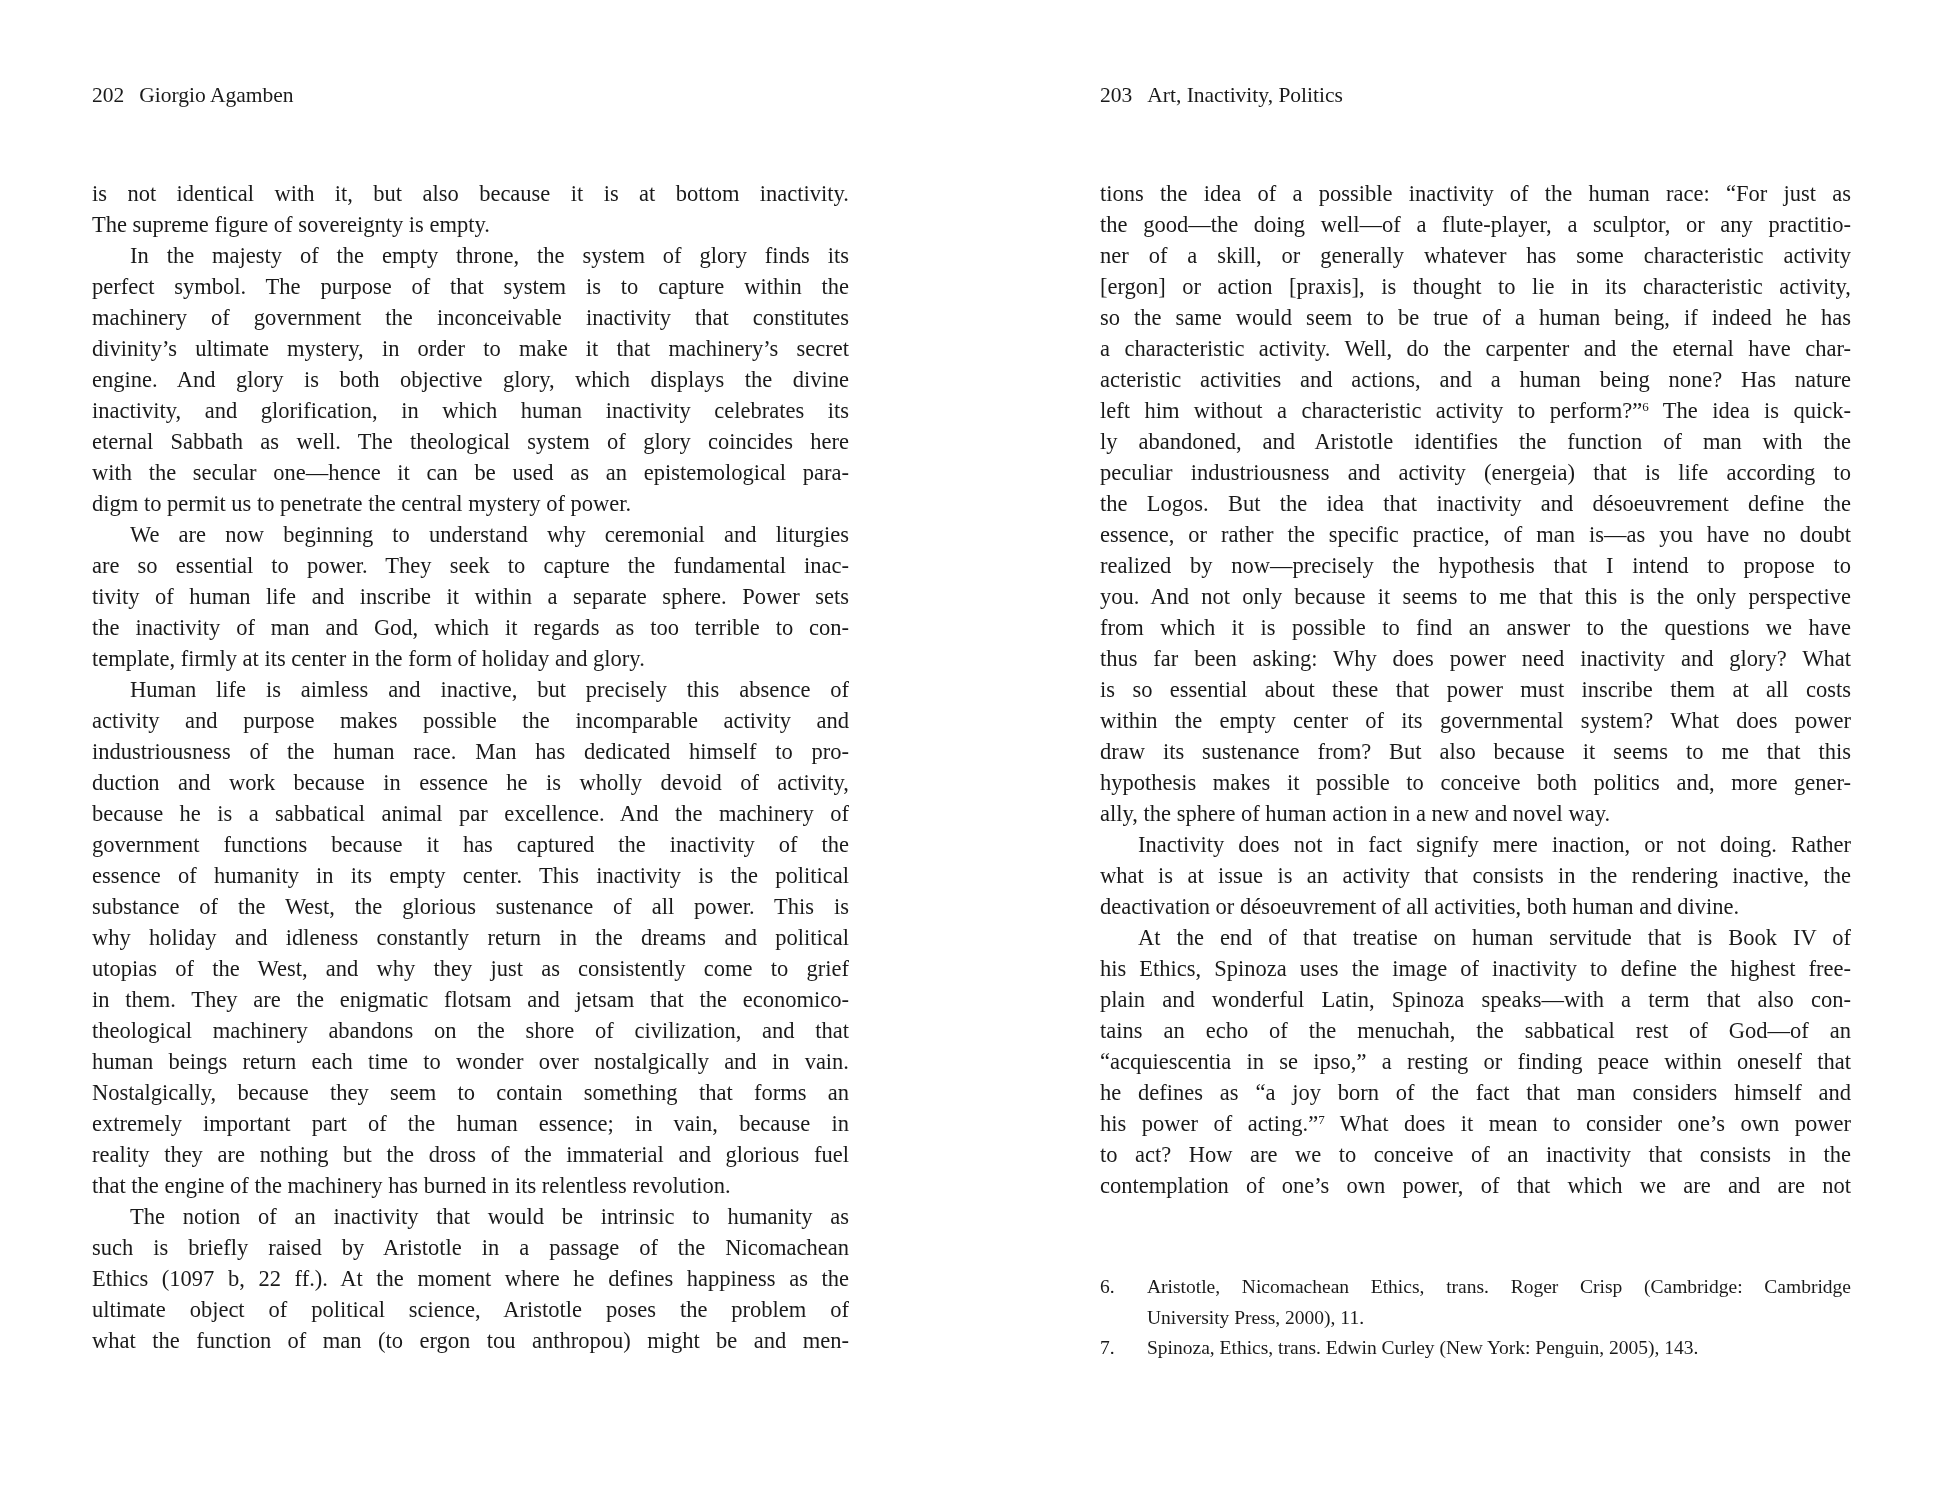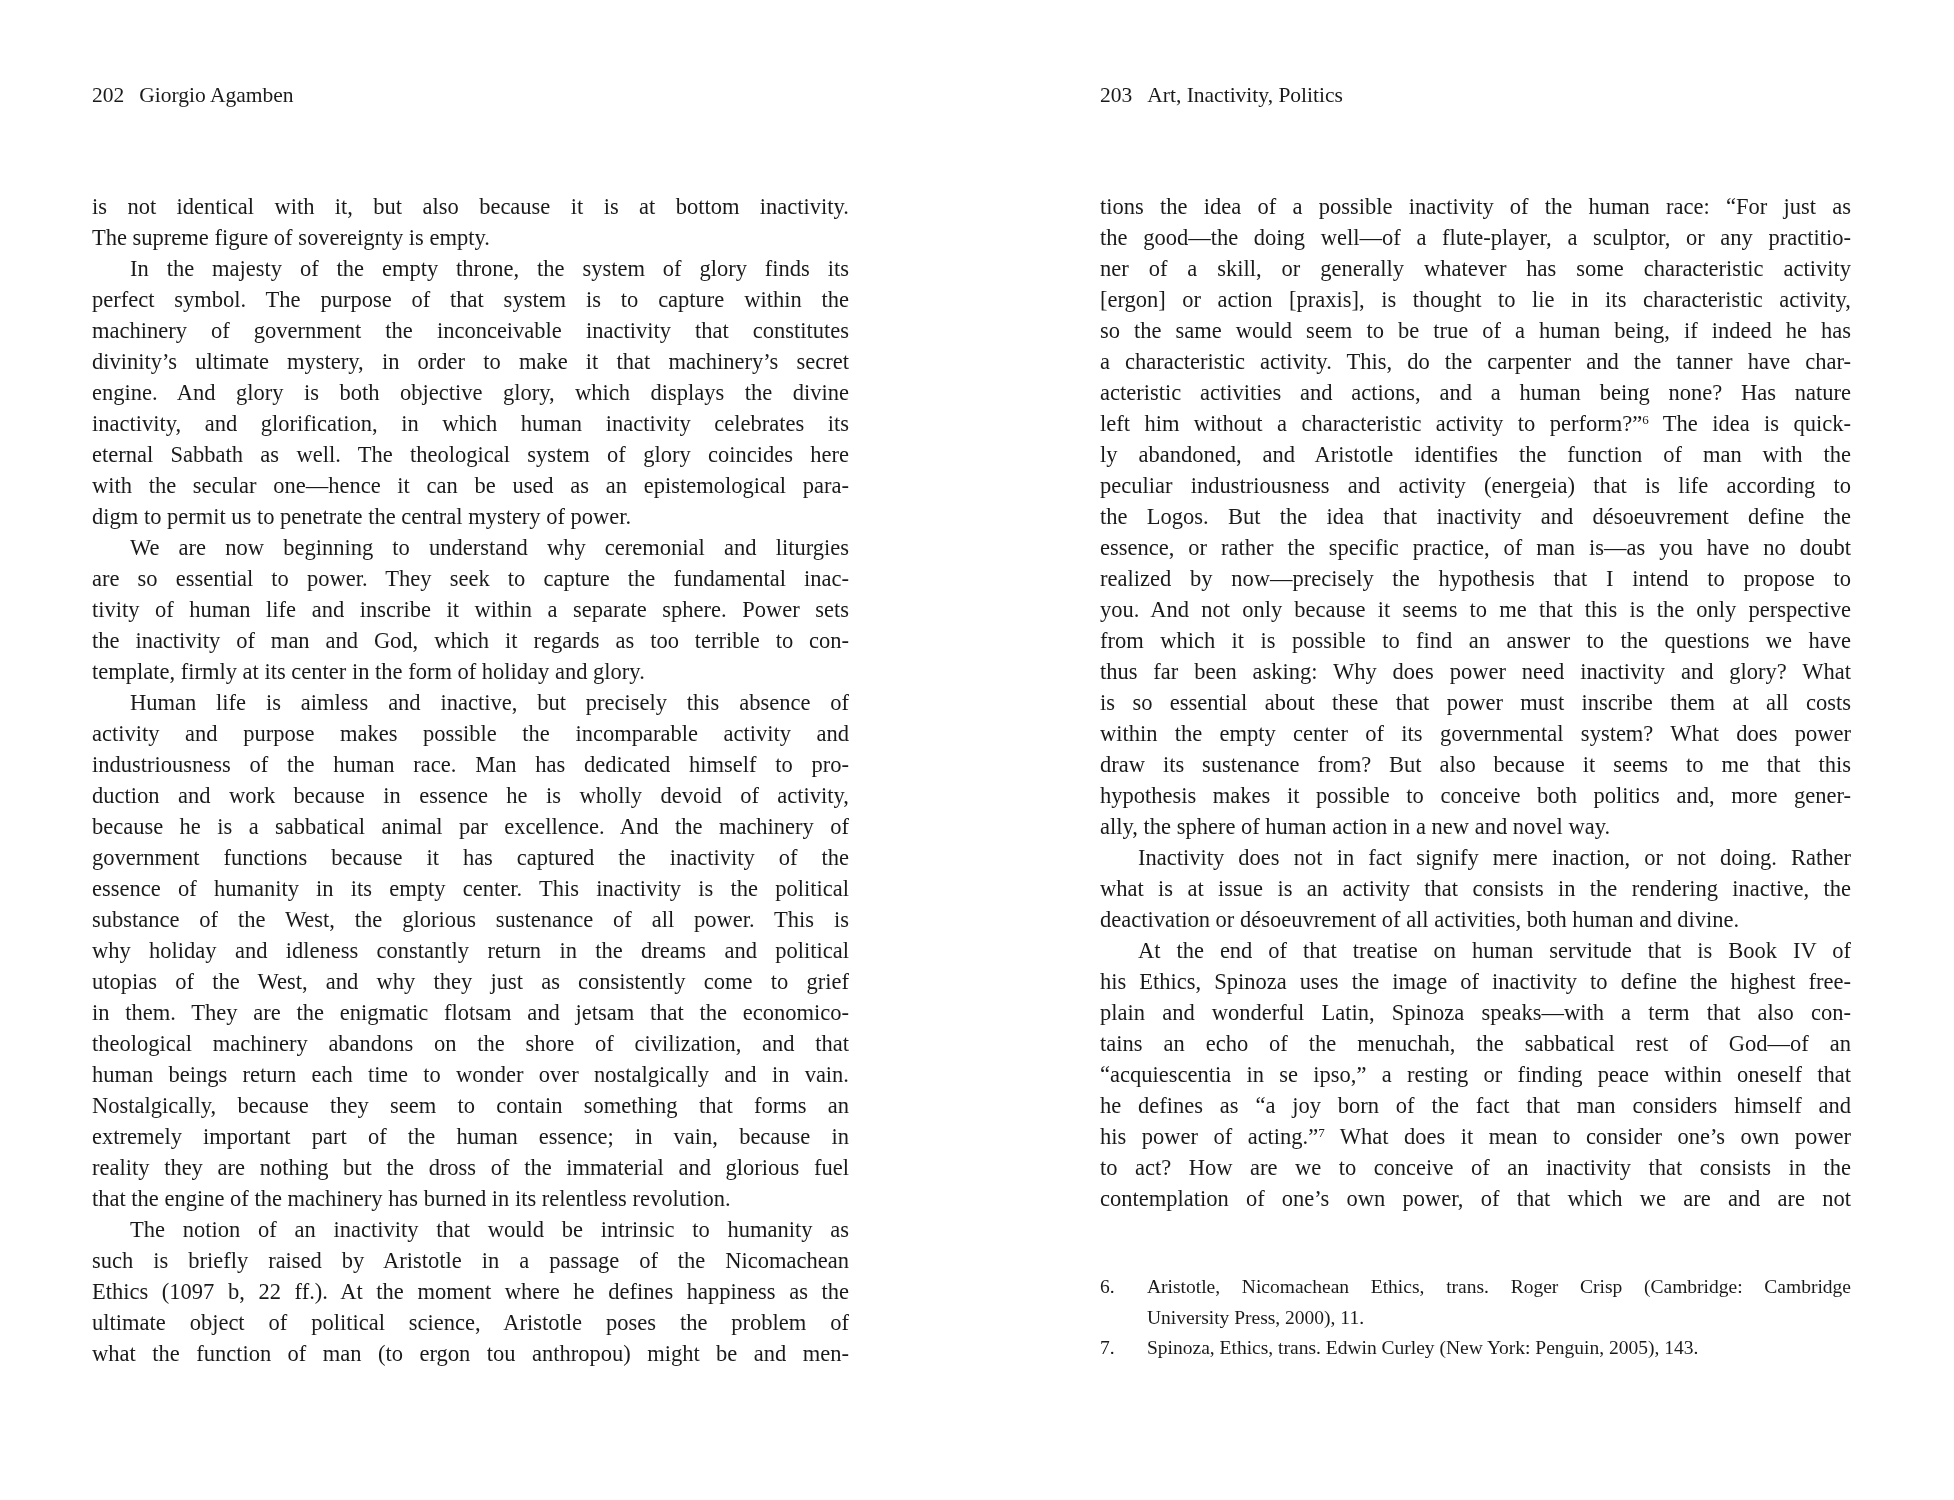--- a/index.html
+++ b/index.html
@@ -29,21 +29,21 @@
     left: 0;
     width: 100%;
     font-size: 21.5px;
     line-height: 26px;
     white-space: nowrap;
   }
   .folio { display: inline-block; margin-right: 15px; }
 
   .body-text {
     position: absolute;
-    top: 191px;
+    top: 178px;
     left: 0;
     width: 100%;
     font-size: 22.5px;
     line-height: 31px;
   }
 
   .line {
     width: 100%;
     text-align: justify;
     text-align-last: justify;
@@ -125,21 +125,21 @@
 <section class="page page-right">
   <header class="running-header">
     <span class="folio">203</span><span>Art, Inactivity, Politics</span>
   </header>
   <div class="body-text">
       <div class="line">tions the idea of a possible inactivity of the human race: “For just as</div>
       <div class="line">the good—the doing well—of a flute-player, a sculptor, or any practitio-</div>
       <div class="line">ner of a skill, or generally whatever has some characteristic activity</div>
       <div class="line">[<span class="it">ergon</span>] or action [<span class="it">praxis</span>], is thought to lie in its characteristic activity,</div>
       <div class="line">so the same would seem to be true of a human being, if indeed he has</div>
-      <div class="line">a characteristic activity. This, do the carpenter and the tanner have char-</div>
+      <div class="line">a characteristic activity. Well, do the carpenter and the eternal have char-</div>
       <div class="line">acteristic activities and actions, and a human being none? Has nature</div>
       <div class="line">left him without a characteristic activity to perform?”<sup class="fnref">6</sup> The idea is quick-</div>
       <div class="line">ly abandoned, and Aristotle identifies the function of man with the</div>
       <div class="line">peculiar industriousness and activity (<span class="it">energeia</span>) that is life according to</div>
       <div class="line">the Logos. But the idea that inactivity and désoeuvrement define the</div>
       <div class="line">essence, or rather the specific practice, of man is—as you have no doubt</div>
       <div class="line">realized by now—precisely the hypothesis that I intend to propose to</div>
       <div class="line">you. And not only because it seems to me that this is the only perspective</div>
       <div class="line">from which it is possible to find an answer to the questions we have</div>
       <div class="line">thus far been asking: Why does power need inactivity and glory? What</div>

